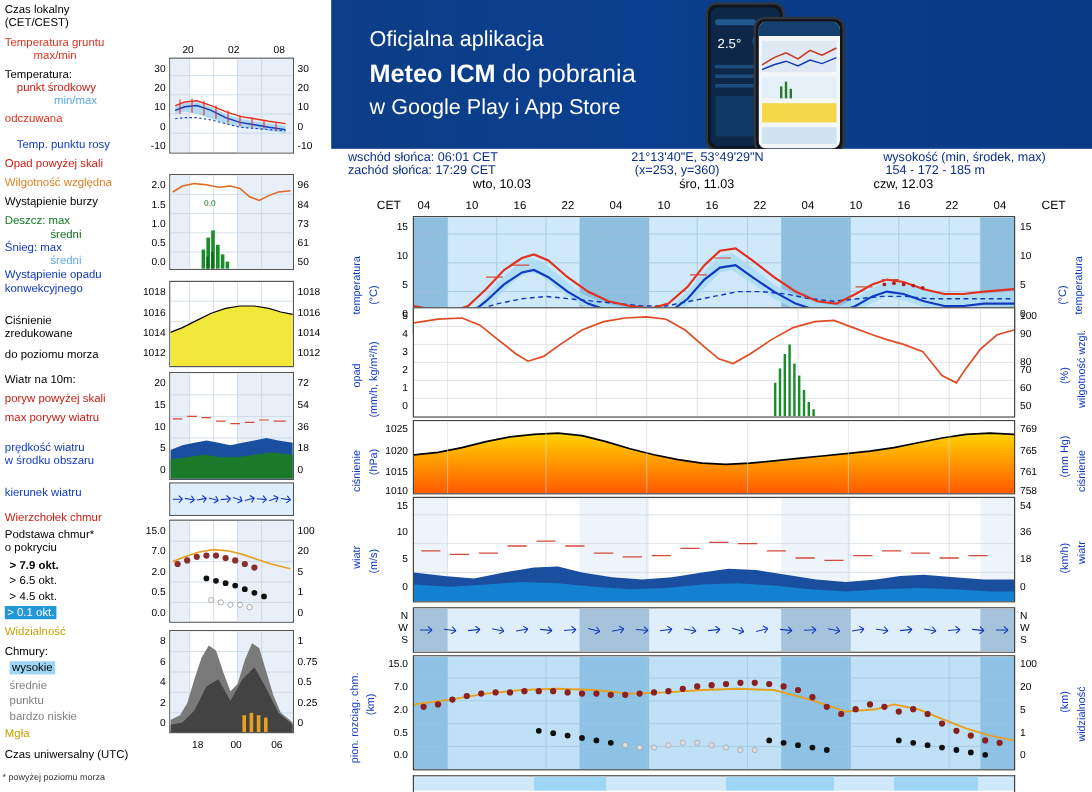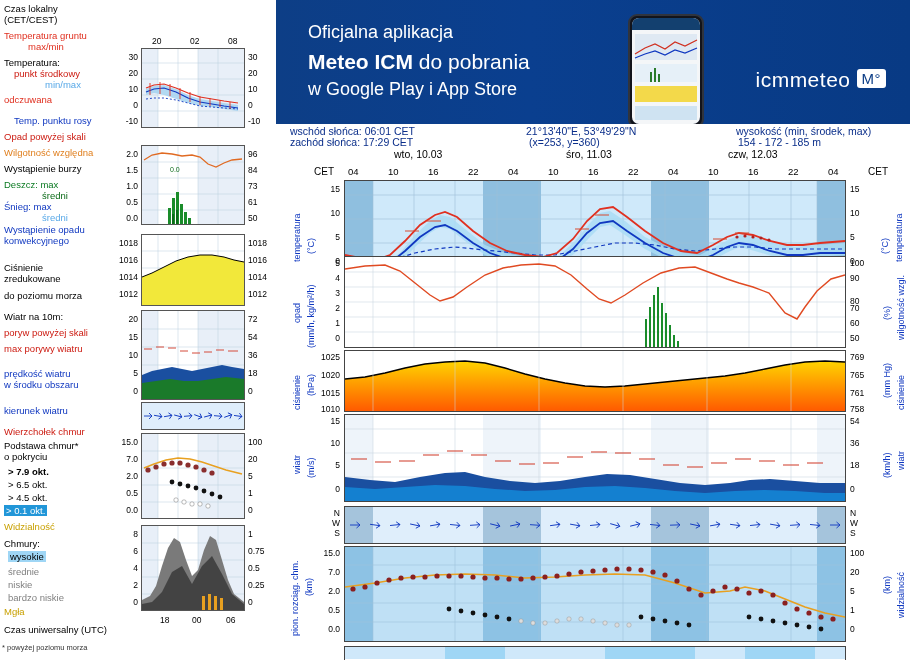--- a/index.html
+++ b/index.html
@@ -95,21 +95,21 @@
     <div class="l" style="left:4px;top:440px;">Podstawa chmur*</div>
     <div class="l" style="left:4px;top:451px;">o pokryciu</div>
     <div class="l" style="left:8px;top:466px;font-weight:bold;">&gt; 7.9 okt.</div>
     <div class="l" style="left:8px;top:479px;">&gt; 6.5 okt.</div>
     <div class="l" style="left:8px;top:492px;">&gt; 4.5 okt.</div>
     <div class="l" style="left:4px;top:505px;"><span class="hl2">&gt; 0.1 okt.</span></div>
     <div class="l olive" style="left:4px;top:521px;">Widzialność</div>
     <div class="l" style="left:4px;top:538px;">Chmury:</div>
     <div class="l" style="left:8px;top:551px;"><span class="hl">wysokie</span></div>
     <div class="l gray" style="left:8px;top:566px;">średnie</div>
-    <div class="l gray" style="left:8px;top:579px;">niskie</div>
+    <div class="l gray" style="left:8px;top:579px;">punktu</div>
     <div class="l gray" style="left:8px;top:592px;">bardzo niskie</div>
     <div class="l olive" style="left:4px;top:606px;">Mgła</div>
     <div class="l" style="left:4px;top:624px;">Czas uniwersalny (UTC)</div>
     <div class="foot">* powyżej poziomu morza</div>
   </div>
 
   <div class="miniLab" style="left:152px;top:36px;">20</div>
   <div class="miniLab" style="left:190px;top:36px;">02</div>
   <div class="miniLab" style="left:228px;top:36px;">08</div>
 
@@ -417,43 +417,55 @@
   <div class="miniLab" style="left:192px;top:615px;">00</div>
   <div class="miniLab" style="left:226px;top:615px;">06</div>
 
   <div class="banner">
     <div class="t1">Oficjalna aplikacja</div>
     <div class="t2">
       <b>Meteo ICM</b><span> do pobrania</span>
     </div>
     <div class="t3">w Google Play i App Store</div>
 
+    <div class="phone" style="left:312px;top:2px;width:62px;height:120px;">
+      <div class="scr">
+        <svg width="58" height="116" viewBox="0 0 58 116">
+          <rect width="58" height="116" fill="#0c2747"></rect>
+          <rect x="4" y="10" width="34" height="5" rx="2" fill="#21588f"></rect>
+          <text x="6" y="34" font-size="11" fill="#fff" font-family="sans-serif">2.5°</text>
+          <circle cx="42" cy="28" r="7" fill="#2b6fae" opacity="0.8"></circle>
+          <rect x="4" y="48" width="50" height="3" fill="#1d4c7c"></rect>
+          <rect x="4" y="56" width="40" height="3" fill="#1d4c7c"></rect>
+          <rect x="4" y="64" width="46" height="3" fill="#1d4c7c"></rect>
+          <rect x="4" y="74" width="50" height="34" fill="#123congruent"></rect>
+          <rect x="4" y="74" width="50" height="34" fill="#0f3a63"></rect>
+        </svg>
+      </div>
+    </div>
     <div class="phone" style="left:352px;top:14px;width:72px;height:110px;">
       <div class="scr">
         <svg width="68" height="106" viewBox="0 0 68 106">
           <rect width="68" height="106" fill="#f4f6f8"></rect>
           <rect x="0" y="0" width="68" height="12" fill="#13406f"></rect>
           <rect x="3" y="16" width="62" height="26" fill="#dfe9f3"></rect>
           <polyline points="3,36 13,30 23,26 33,31 43,24 53,28 65,22" fill="none" stroke="#d03020" stroke-width="1.2"></polyline>
           <polyline points="3,40 13,36 23,33 33,37 43,32 53,35 65,30" fill="none" stroke="#1038c0" stroke-width="1.2"></polyline>
           <rect x="3" y="46" width="62" height="18" fill="#e6f0f8"></rect>
           <g fill="#2a7a2a">
               <rect x="18" y="54" width="2" height="10"></rect>
               <rect x="22" y="50" width="2" height="14"></rect>
               <rect x="26" y="56" width="2" height="8"></rect>
             </g>
           <rect x="3" y="68" width="62" height="16" fill="#f3d94a"></rect>
           <rect x="3" y="88" width="62" height="14" fill="#cfe3f2"></rect>
         </svg>
       </div>
     </div>
 
-    <div class="logo">
-      <span>icmmeteo</span><span class="m">M°</span>
-    </div>
   </div>
 
   <div class="info">
     <div class="a">wschód słońca: 06:01 CET</div>
     <div class="b">zachód słońca: 17:29 CET</div>
     <div class="c">21°13'40"E, 53°49'29"N</div>
     <div class="d">(x=253, y=360)</div>
     <div class="e">wysokość (min, środek, max)</div>
     <div class="f">154 - 172 - 185 m</div>
   </div>

